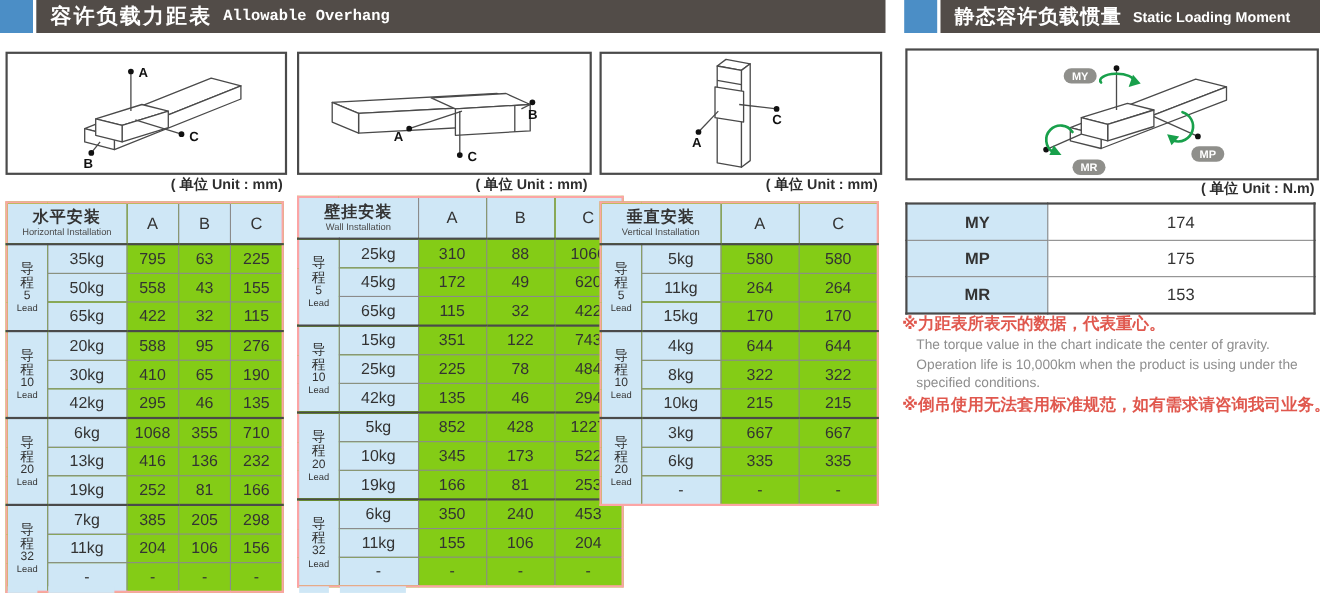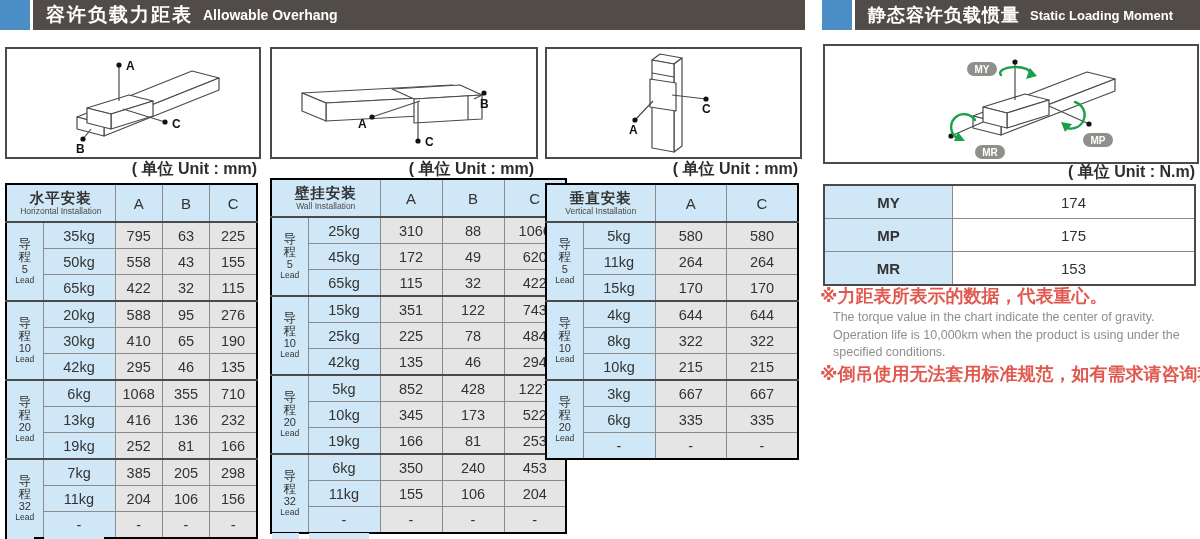--- a/index.html
+++ b/index.html
@@ -7,72 +7,72 @@
     width:1200px;height:539px;position:relative;background:#ffffff;
     font-family:"Liberation Sans","DejaVu Sans",sans-serif;overflow:hidden;
   }
   
   .sec-hdr{position:absolute;height:30px;}
   .sec-hdr .sq{position:absolute;left:0;top:0;width:30px;height:30px;background:#4b8ec6;}
   .sec-hdr .bar{position:absolute;left:33px;top:0;right:0;bottom:0;background:#524c48;
     color:#fff;display:flex;align-items:center;padding-left:13px;gap:10px;white-space:nowrap;}
   .sec-hdr .zh{font-size:19px;font-weight:bold;letter-spacing:2px;}
   .sec-hdr .en{font-size:14px;font-weight:bold;}
-  #hdr-left{left:0;top:8;width:805px;}
+  #hdr-left{left:0;top:8;width:805px;font-family:Liberation Mono, monospace;}
   #hdr-right{left:822px;top:8;width:396px;}
   #hdr-right .zh{font-size:18px;letter-spacing:1px;}
   #hdr-right .en{font-size:13px;}
   
   .dbox{position:absolute;border:2px solid #4a4a4a;background:#fff;}
   #box1{left:5px;top:47px;width:252px;height:108px;}
   #box2{left:270px;top:47px;width:264px;height:108px;}
   #box3{left:545px;top:47px;width:253px;height:108px;}
   #box4{left:823px;top:44px;width:372px;height:116px;}
   .dia{display:block;width:100%;height:100%;}
   .dia .ln{stroke:#4a4a4a;stroke-width:1.2;fill:none;}
   .dia .face{stroke:#4a4a4a;stroke-width:1.2;fill:#ffffff;stroke-linejoin:round;}
   .dia .dot{fill:#111;}
   .dia .lbl{font-size:12px;font-weight:bold;fill:#111;font-family:"Liberation Sans",sans-serif;}
   .dia .garc{stroke:#18a04b;stroke-width:2.4;fill:none;stroke-linecap:round;}
   .dia .gtri{fill:#18a04b;}
   .dia .pill{fill:#8f8f8b;}
   .dia .ptxt{font-size:10px;font-weight:bold;fill:#fff;text-anchor:middle;font-family:"Liberation Sans",sans-serif;}
   
-  .unit{position:absolute;font-size:16px;font-weight:600;color:#2e2e2e;text-align:right;white-space:nowrap;}
+  .unit{position:absolute;font-size:13px;font-weight:600;color:#2e2e2e;text-align:right;white-space:nowrap;}
   #u1{left:5px;top:159px;width:252px;}
   #u2{left:270px;top:159px;width:264px;}
   #u3{left:545px;top:159px;width:253px;}
   #u4{left:823px;top:162px;width:372px;}
   
   .tbl-wrap{position:absolute;}
   #t1{left:5px;top:183px;width:253px;}
   #t2{left:270px;top:178px;width:297px;}
   #t3{left:545px;top:183px;width:254px;}
-  table.inst{border-collapse:collapse;width:100%;table-layout:fixed;border:2px solid #000000;background:#e5e5e5;}
+  table.inst{border-collapse:collapse;width:100%;table-layout:fixed;border:2px solid #fca5a5;background:#84cc16;}
   table.inst th,table.inst td{border:1px solid #8b8b8b;text-align:center;color:#333;padding:0;overflow:hidden;}
   table.inst col.c-lead{width:37px;}
   table.inst col.c-load{width:72px;}
   table.inst tr.head th{border-bottom:2px solid #4a4a4a;background:#cfe7f6;height:36px;vertical-align:middle;}
   table.inst .title .tzh{font-size:14.5px;font-weight:bold;line-height:1.15;letter-spacing:1px;}
   table.inst .title .ten{font-size:8.5px;color:#4a4a4a;font-weight:normal;line-height:1.1;}
   table.inst .colh{font-size:15px;font-weight:normal;}
   table.inst td{height:25px;font-size:14.5px;}
   table.inst td.lead{background:#cfe7f6;font-size:12.5px;line-height:1.05;padding:1px 0;vertical-align:middle;}
   table.inst td.lead .lnum{font-size:11px;}
   table.inst td.lead .len{font-size:8.5px;}
   table.inst td.load{background:#cfe7f6;}
   table.inst tr.gstart td{border-top:2px solid #4a4a4a;}
   
   #mt{position:absolute;left:823px;top:184px;width:373px;}
   table.mtab{border-collapse:collapse;width:100%;border:2px solid #4a4a4a;background:#fff;}
   table.mtab td{border:1px solid #8b8b8b;height:30px;text-align:center;font-size:15px;color:#333;}
   table.mtab td.ml{background:#cfe7f6;width:125px;font-weight:bold;}
   
   #notes{position:absolute;left:820px;top:284px;width:380px;}
-  .note-zh{color:#e0584e;font-size:18px;font-weight:bold;line-height:1.4;white-space:nowrap;}
+  .note-zh{color:#e0584e;font-size:15px;font-weight:bold;line-height:1.4;white-space:nowrap;}
   .note-en{color:#8e8e8e;font-size:12.5px;line-height:1.3;padding-left:13px;margin-bottom:2px;}
   
   .cut{position:absolute;top:533px;height:6px;background:#cfe7f6;}
   #c1{left:7px;width:27px;} #c2{left:44px;width:60px;}
   #c3{left:272px;width:27px;} #c4{left:309px;width:60px;}
 </style>
 </head>
 <body>
 
 <div class="sec-hdr" id="hdr-left">

